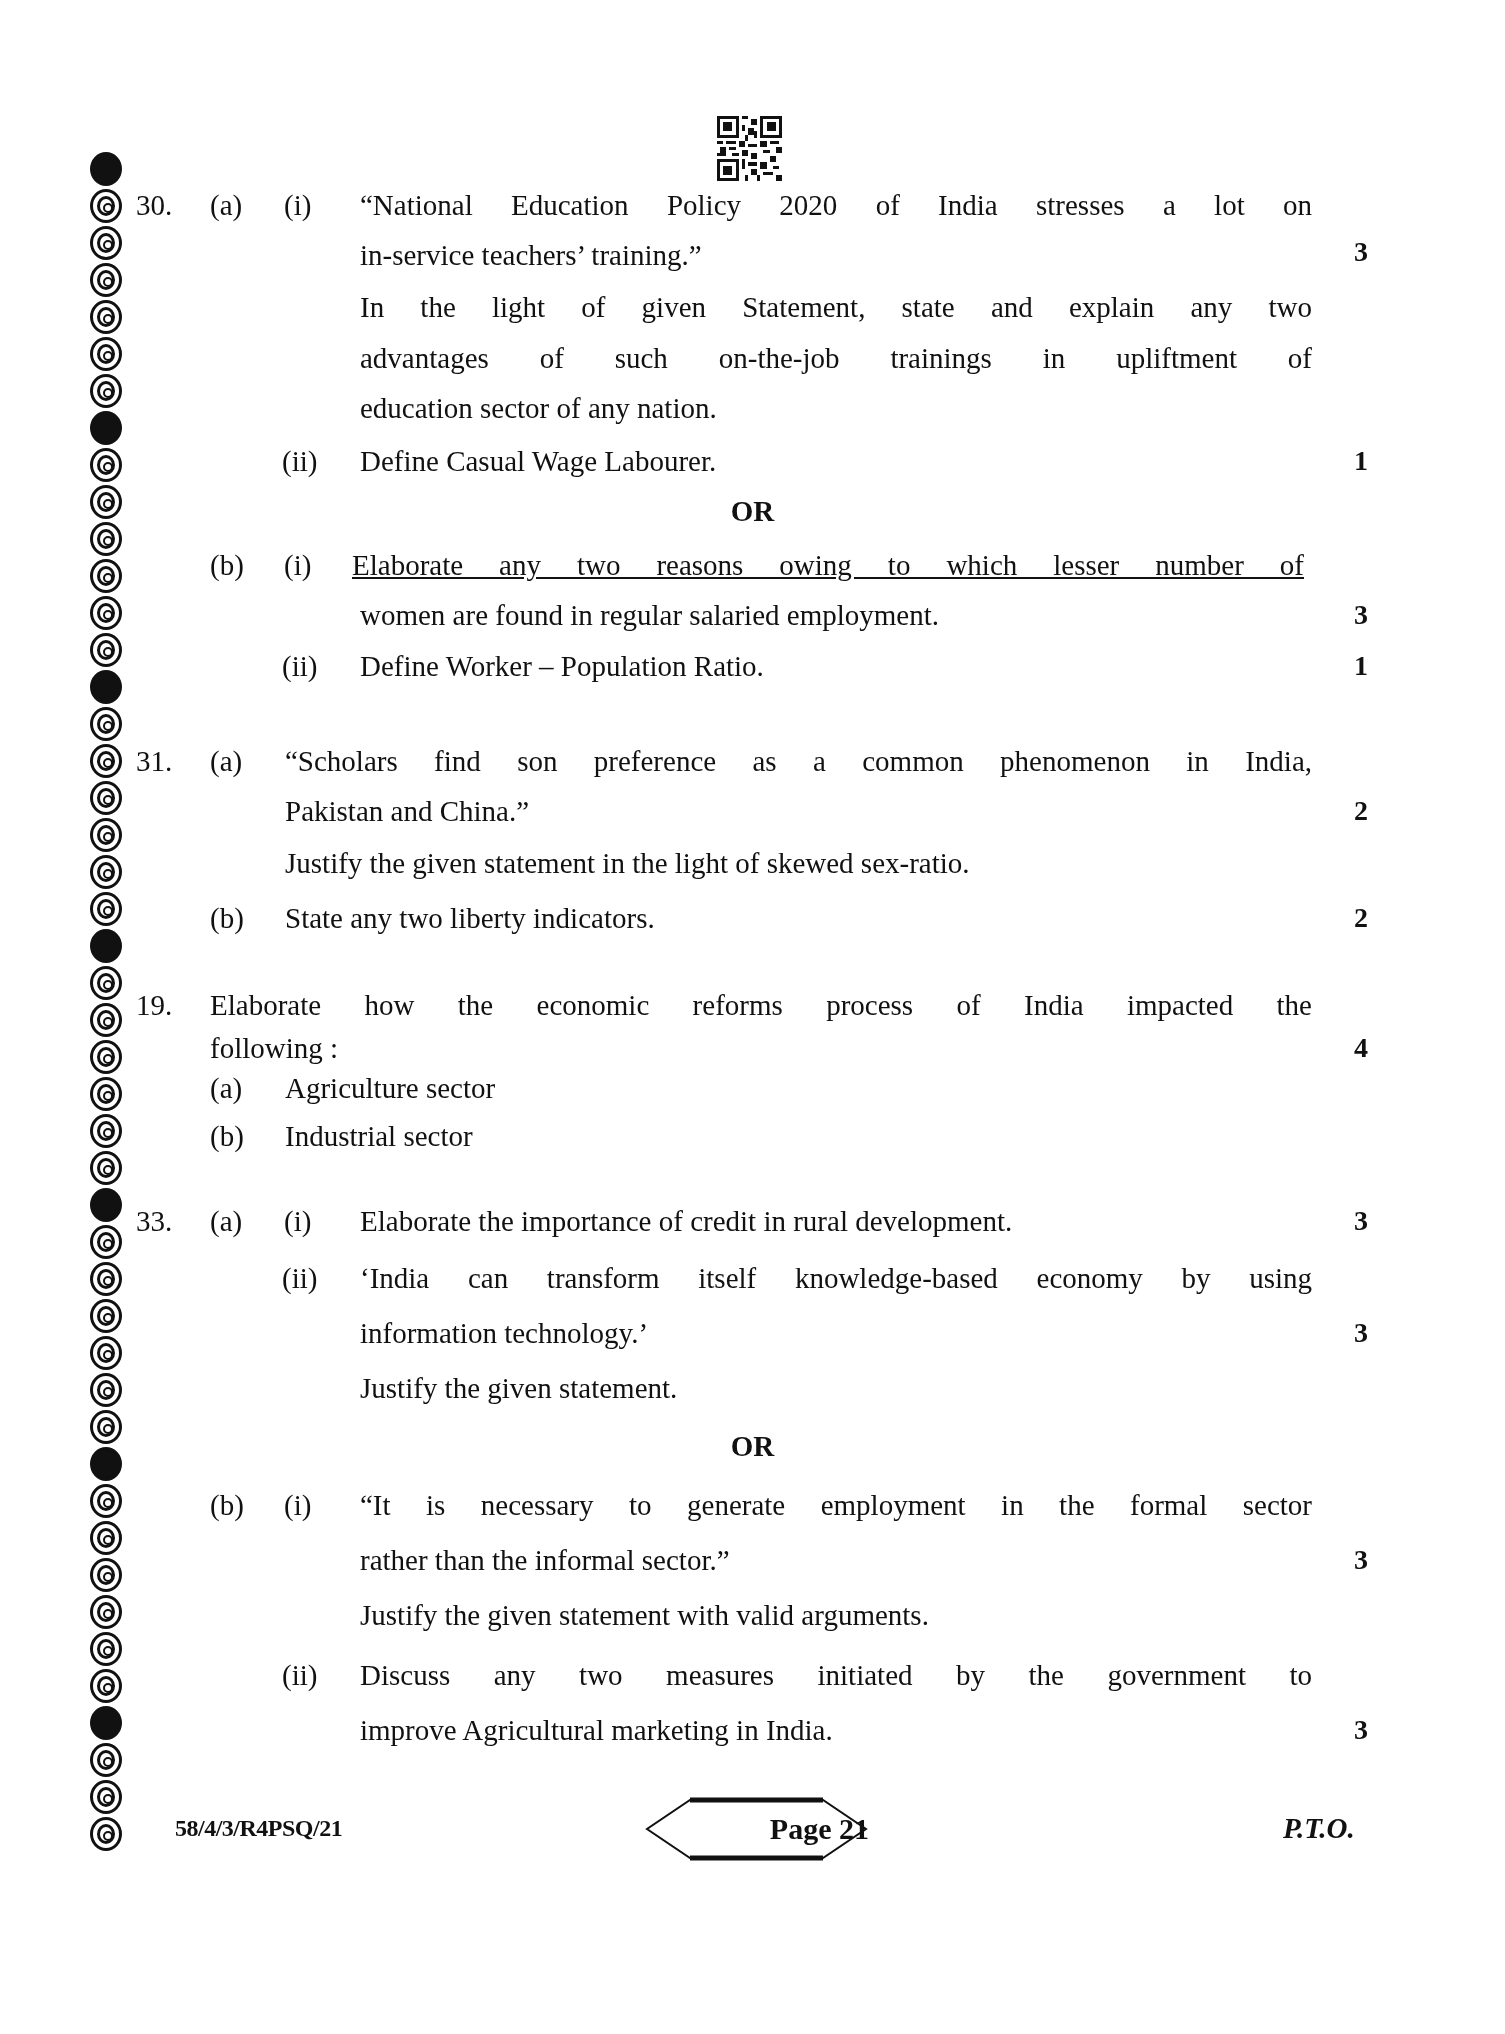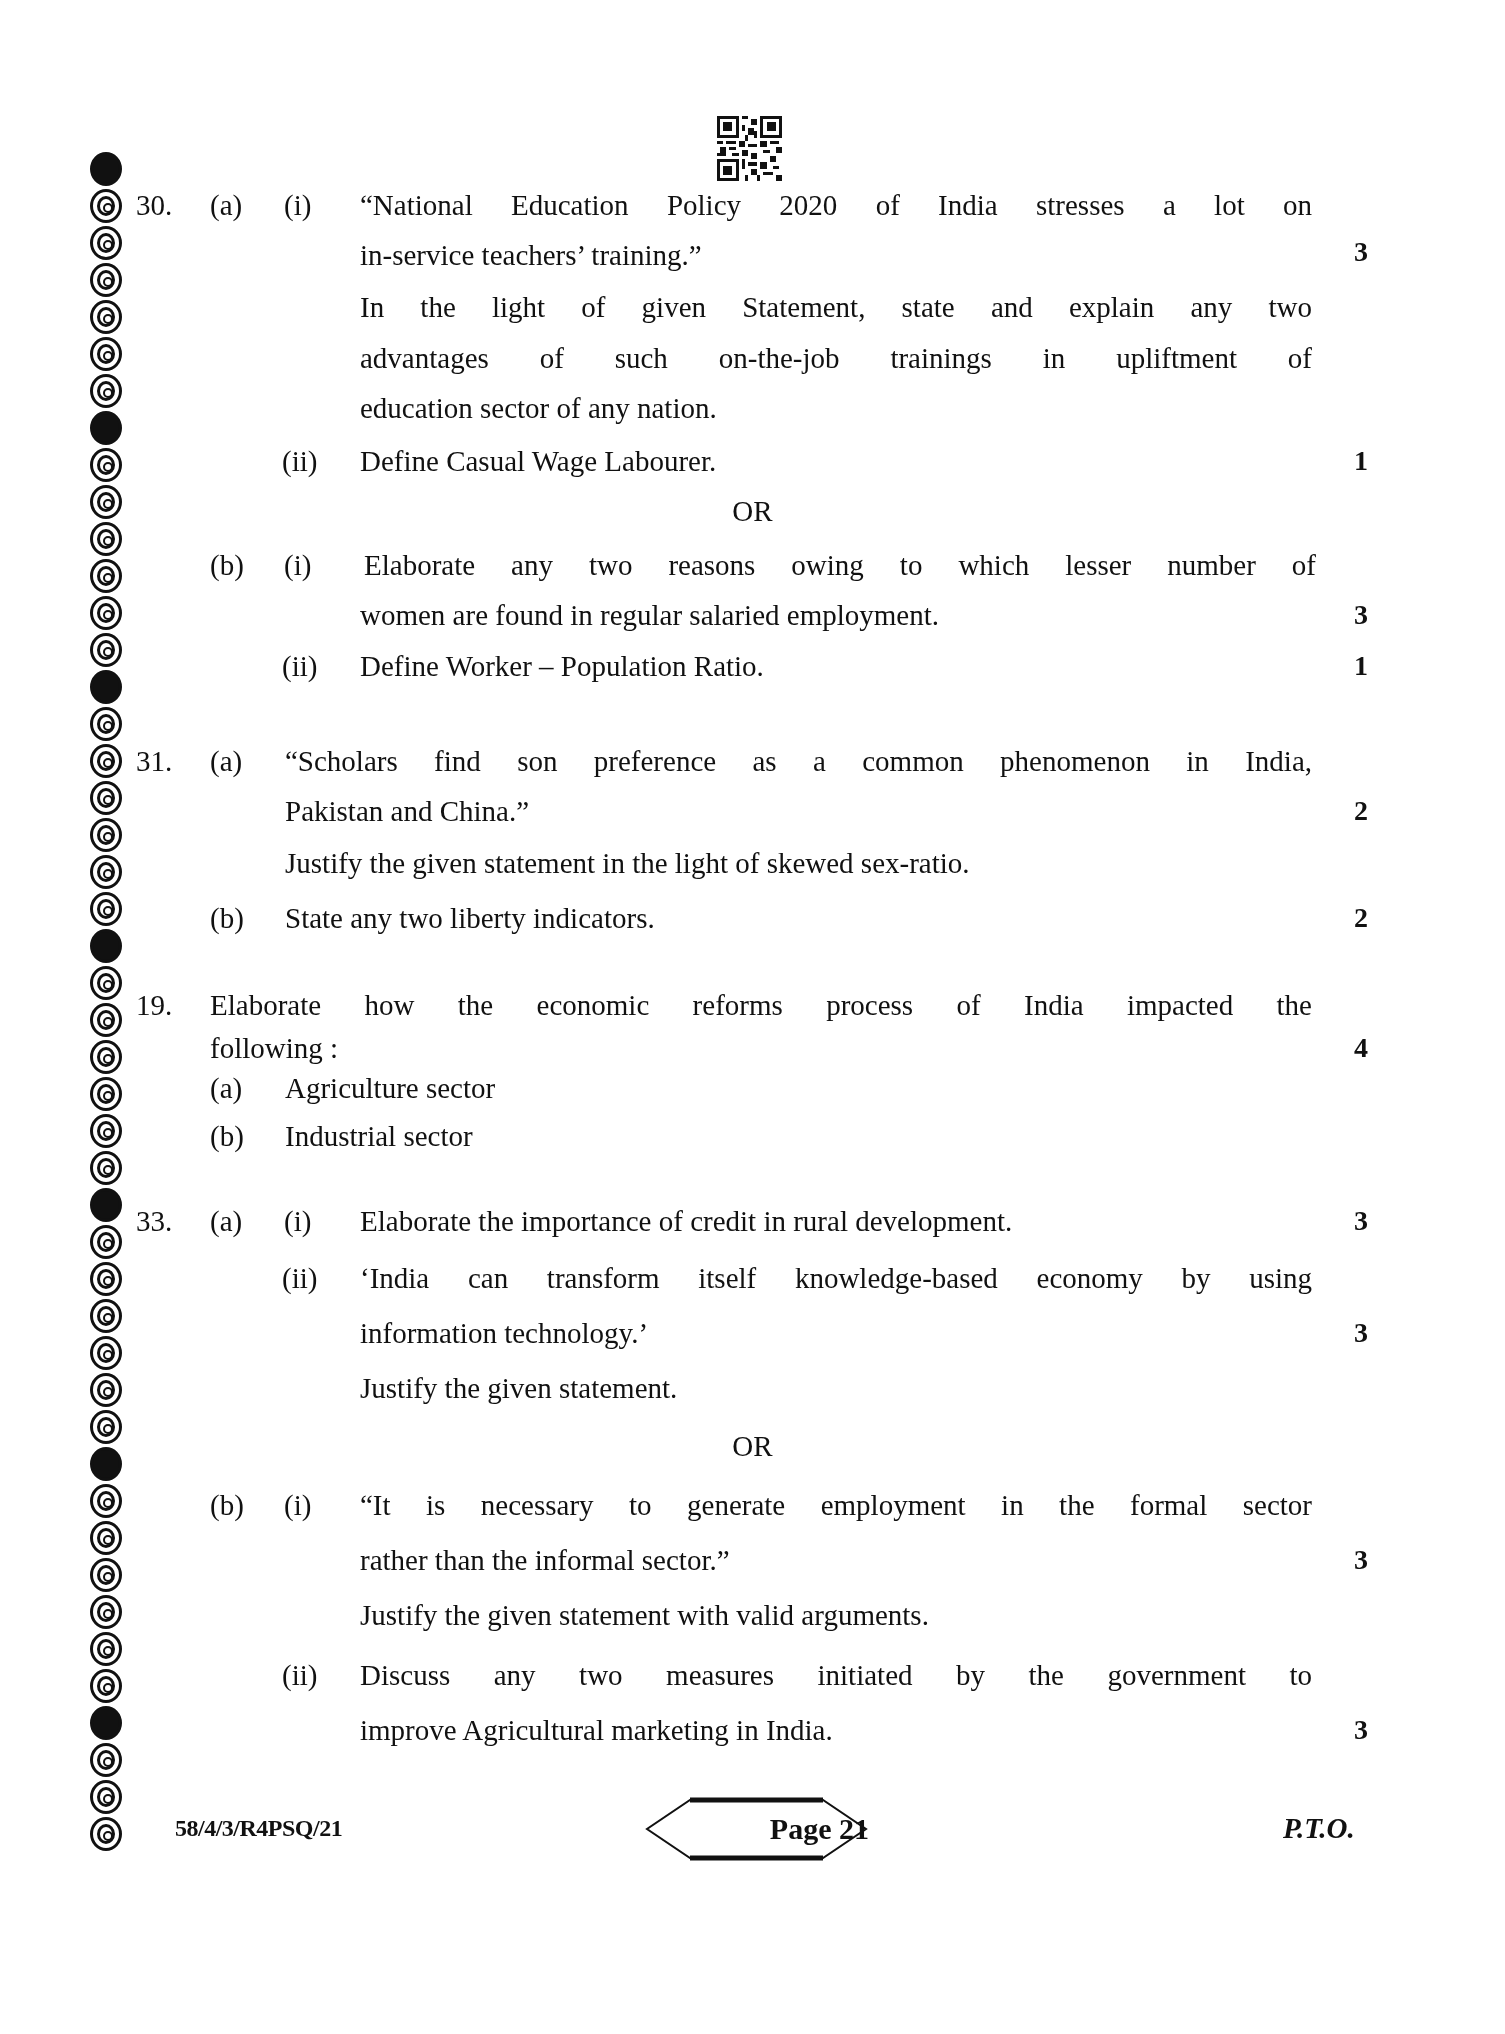--- a/index.html
+++ b/index.html
@@ -17,21 +17,21 @@
   .ring.filled { background:#111; }
   .ring.filled::before, .ring.filled::after { display:none; }
   .qnum { position:absolute; left:136px; font-size:29px; line-height:36px; }
   .part { position:absolute; left:210px; font-size:29px; line-height:36px; }
   .sub  { position:absolute; left:284px; font-size:29px; line-height:36px; }
   .txt  { position:absolute; font-size:29px; line-height:36px; text-align:justify;
           text-align-last:justify; white-space:nowrap; overflow:visible; }
   .txt.left { text-align:left; text-align-last:left; }
   .mark { position:absolute; left:1354px; font-size:28px; font-weight:bold; line-height:36px; }
   .or   { position:absolute; left:0; width:1505px; text-align:center; box-sizing:border-box;
-          font-size:29px; font-weight:normal; line-height:36px; }
+          font-size:29px; font-weight:bold; line-height:36px; }
   .footer-code { position:absolute; left:139px; top:1810px; font-size:24px; font-weight:bold; line-height:36px; letter-spacing:-0.5px;margin-left:36px; }
   .page-badge { position:absolute; left:645px; top:1797px; width:224px; height:64px; }
   .page-badge svg { position:absolute; left:0; top:0; }
   .page-label { position:absolute; left:0; top:0; width:224px; height:64px; line-height:64px;
           text-align:right; font-size:30px; font-weight:bold; }
   .pto { position:absolute; left:1283px; top:1810px; font-size:29px; font-weight:bold; font-style:italic; line-height:36px; }
 </style>
 </head>
 <body>
 
@@ -142,21 +142,21 @@
   <div class="txt left" style="top:390px;left:360px">education sector of any nation.</div>
 
   <div class="sub" style="top:443px;left:282px">(ii)</div>
   <div class="txt left" style="top:443px;left:360px">Define Casual Wage Labourer.</div>
   <div class="mark" style="top:443px">1</div>
 
   <div class="or" style="top:493px">OR</div>
 
   <div class="part" style="top:547px">(b)</div>
   <div class="sub" style="top:547px">(i)</div>
-  <div class="txt" style="top: 547px; left: 364px; width: auto; display: inline-block; word-spacing: 28.7326px;">Elaborate any two reasons owing to which lesser number of</div>
+  <div class="txt" style="top: 547px; left: 352px; width: auto; display: inline-block; word-spacing: 28.7326px; text-decoration: underline;">Elaborate any two reasons owing to which lesser number of</div>
   <div class="txt left" style="top:597px;left:360px">women are found in regular salaried employment.</div>
   <div class="mark" style="top:597px">3</div>
 
   <div class="sub" style="top:648px;left:282px">(ii)</div>
   <div class="txt left" style="top:648px;left:360px">Define Worker – Population Ratio.</div>
   <div class="mark" style="top:648px">1</div>
 
   <div class="qnum" style="top:743px">31.</div>
   <div class="part" style="top:743px">(a)</div>
   <div class="txt" style="top: 743px; left: 285px; width: auto; display: inline-block; word-spacing: 29.1076px;">“Scholars find son preference as a common phenomenon in India,</div>

